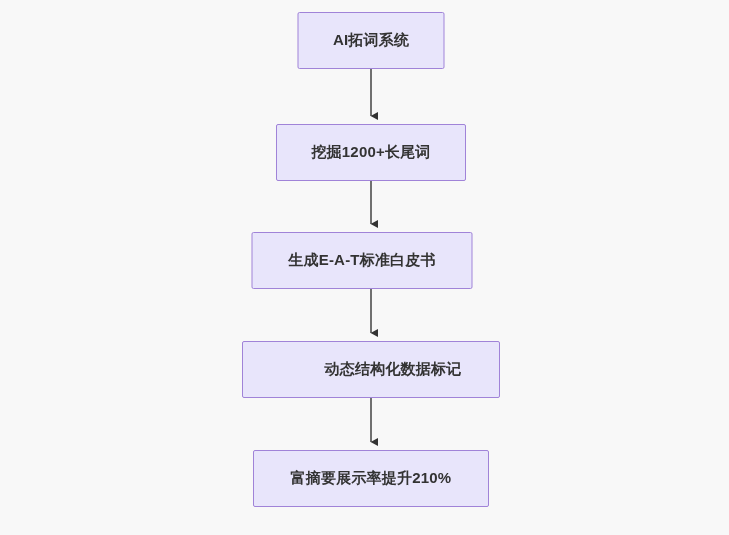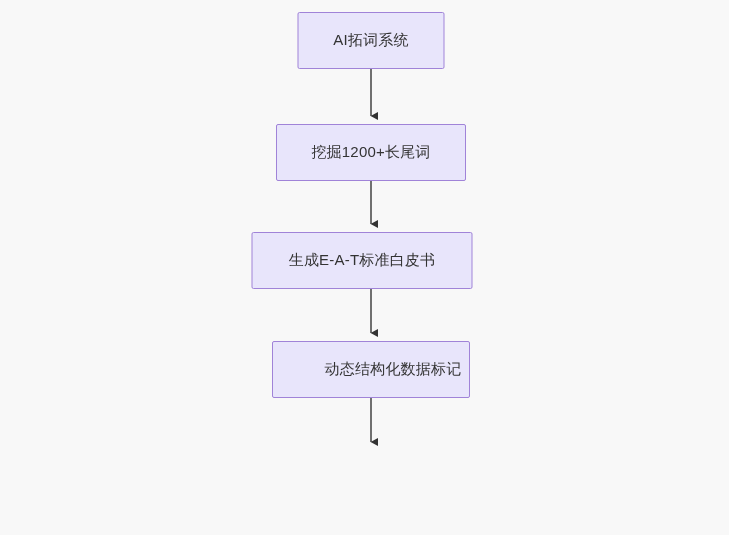--- a/index.html
+++ b/index.html
@@ -12,20 +12,21 @@
     height: 535px;
     background: #f8f8f8;
     font-family: "Liberation Sans", "DejaVu Sans", sans-serif;
     overflow: hidden;
   }
   #flow-canvas {
     position: relative;
     width: 729px;
     height: 535px;
     background: #f8f8f8;
+    font-weight: bold;
   }
   .flow-svg {
     position: absolute;
     left: 0;
     top: 0;
     width: 729px;
     height: 535px;
     pointer-events: none;
   }
   .node {
@@ -78,18 +79,21 @@
   </div>
 
   <div class="node" style="left:371px; top:124px; width:190px; height:57px;">
     <span class="node-label">挖掘1200+长尾词</span>
   </div>
 
   <div class="node" style="left:362px; top:232px; width:221px; height:57px;">
     <span class="node-label">生成E-A-T标准白皮书</span>
   </div>
 
-  <div class="node" style="left:371px; top:341px; width:198px; height:57px;padding-left:44px;">
+  <div class="node" style="left:371px; top:341px; width:258px; height:57px;padding-left:44px;">
     <span class="node-label">动态结构化数据标记</span>
   </div>
 
+  <div class="node" style="left:371px; top:450px; width:236px; height:57px;">
+    <span class="node-label">富摘要展示率提升210%</span>
+  </div>
 
 </div>
 
 </body></html>

